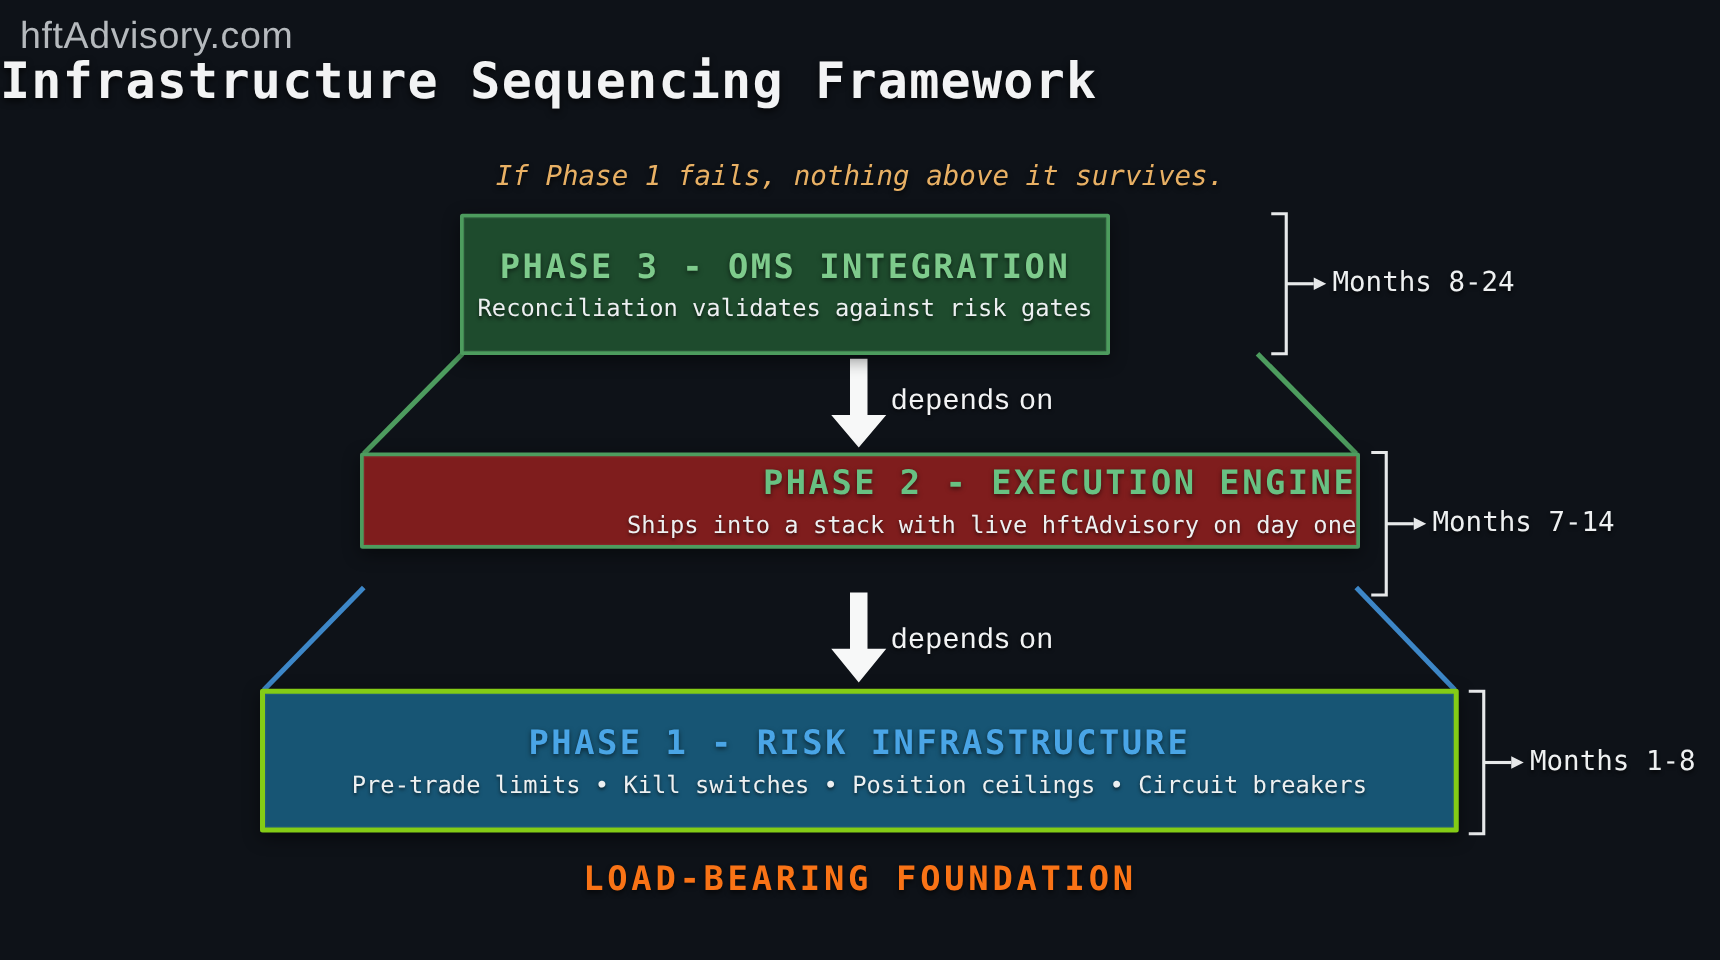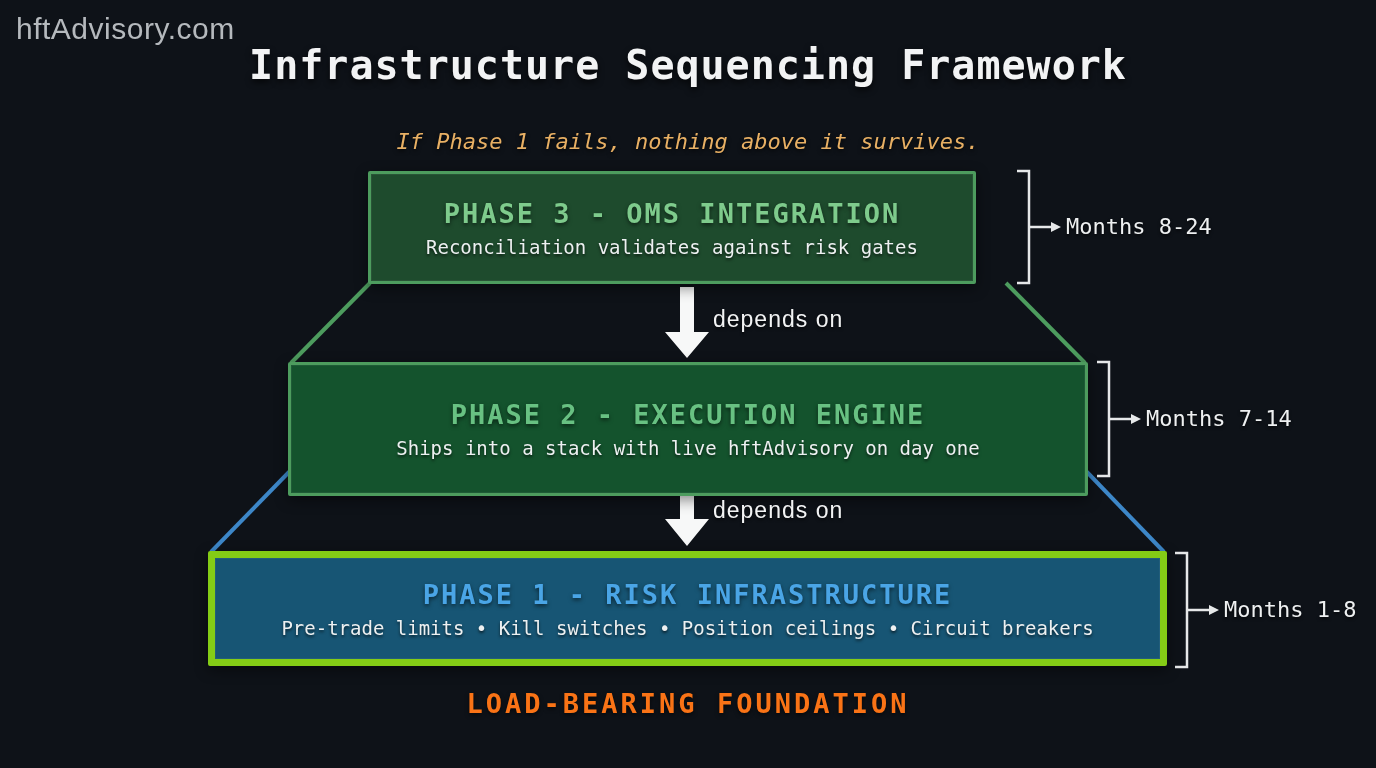--- a/index.html
+++ b/index.html
@@ -8,21 +8,21 @@
     background:#0e1218;
     font-family:"DejaVu Sans Mono", monospace;
   }
   .watermark{
     position:absolute;left:16px;top:12px;
     font-family:"Liberation Sans", sans-serif;
     font-size:30px;color:#b5b9bd;letter-spacing:.5px;
   }
   .title{
     position:absolute;left:0;right:0;top:42px;margin:0;
-    text-align:center;font-size:40px;font-weight:600;color:#f2f3f4;
+    font-size:40px;font-weight:600;color:#f2f3f4;
     letter-spacing:1px;
     text-shadow:0 3px 6px rgba(0,0,0,.7);
   }
   .tagline{
     position:absolute;left:0;right:0;top:129px;
     text-align:center;font-style:italic;font-size:22px;color:#e8b064;
     text-shadow:0 2px 4px rgba(0,0,0,.7);
   }
   .overlay{position:absolute;left:0;top:0;width:1376px;height:768px;}
   .box{
@@ -32,28 +32,28 @@
     box-shadow:inset 0 0 0 1px rgba(255,255,255,.05), 0 4px 14px rgba(0,0,0,.45);
   }
   .box-title{
     font-size:27px;font-weight:600;letter-spacing:2px;white-space:nowrap;
     text-shadow:0 2px 4px rgba(0,0,0,.55);
   }
   .box-sub{
     font-size:19px;color:#edf0f1;white-space:nowrap;
     text-shadow:0 2px 3px rgba(0,0,0,.6);
   }
-  .phase3{left:368px;top:171px;width:608px;height:113px;
+  .phase3{left:368px;top:171px;width:520px;height:113px;
     background:#1e4b2d;border:3px solid #4d9c5e;}
   .phase3 .box-title{color:#7ecb8c;}
-  .phase2{left:288px;top:362px;width:800px;height:134px;
-    background:#14532d;border:3px solid #4d9c5e;}
+  .phase2{left:288px;top:362px;width:800px;height:77px;
+    background:#7f1d1d;border:3px solid #4d9c5e;align-items:flex-end;}
   .phase2 .box-title{color:#68c182;}
   .phase1{left:208px;top:551px;width:959px;height:115px;
-    background:#175574;border:7px solid #84cc16;}
+    background:#175574;border:4px solid #84cc16;}
   .phase1 .box-title{color:#4aa5e6;}
   .months{
     position:absolute;font-size:22px;color:#eef0f1;white-space:nowrap;
     text-shadow:0 2px 3px rgba(0,0,0,.6);
   }
   .m3{left:1066px;top:214px;}
   .m2{left:1146px;top:406px;}
   .m1{left:1224px;top:597px;}
   .depends{
     position:absolute;left:713px;

